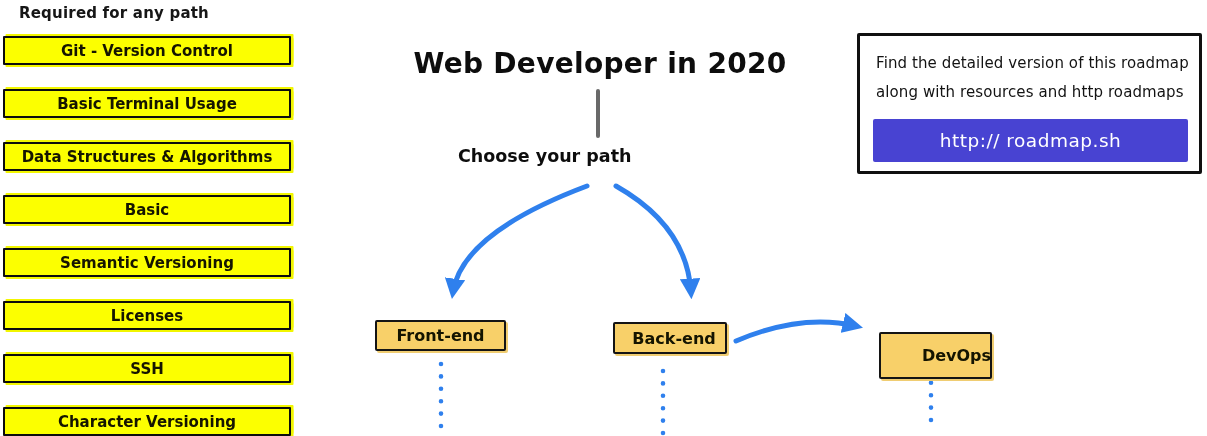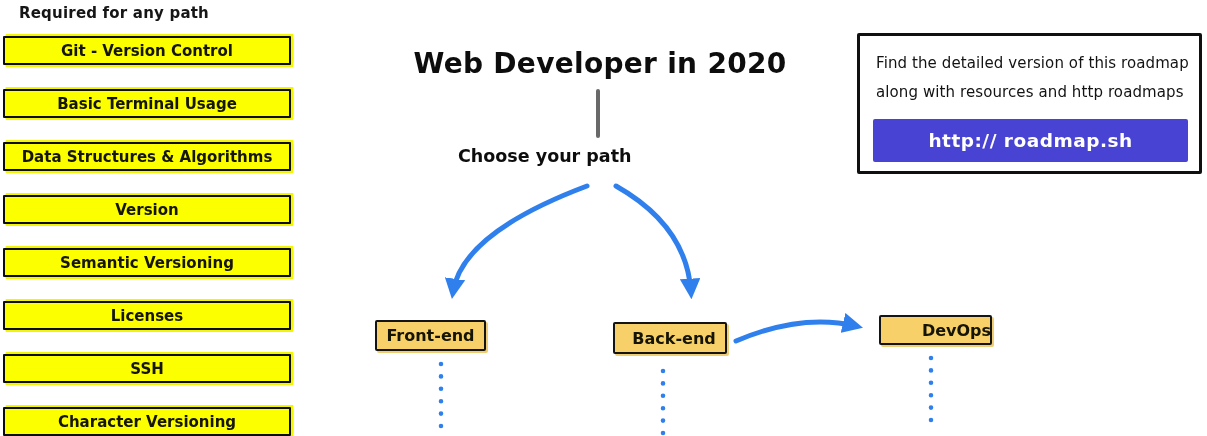--- a/index.html
+++ b/index.html
@@ -32,51 +32,51 @@
     position:absolute;left:458px;top:146px;width:300px;text-align:left;
     font-size:17.5px;font-weight:bold;color:#0d0d0d;
   }
   .overlay{position:absolute;left:0;top:0;width:1207px;height:436px;pointer-events:none;}
   .pathbox{
     position:absolute;background:#f8d069;border:2.5px solid #141414;border-radius:2px;
     box-shadow:2px 2px 0 0 #f0cd72;
     display:flex;align-items:center;justify-content:center;
     font-size:16px;font-weight:bold;color:#141400;box-sizing:border-box;cursor:pointer;
   }
-  .pathbox.frontend{left:375px;top:320px;width:111px;height:31px;}
+  .pathbox.frontend{left:375px;top:320px;width:131px;height:31px;}
   .pathbox.backend{left:613px;top:322px;width:114px;height:32px;padding-left:8px;}
-  .pathbox.devops{left:879px;top:315px;width:113px;height:30px;padding-left:42px;}
+  .pathbox.devops{left:879px;top:332px;width:113px;height:47px;padding-left:42px;}
   
   .infobox{
     position:absolute;left:857px;top:33px;width:345px;height:141px;
     background:#fff;border:3px solid #101010;border-radius:2px;box-sizing:border-box;
   }
   .info-line{
     margin:0 16px;font-size:15px;line-height:28.5px;color:#131313;
     white-space:nowrap;letter-spacing:.1px;text-align:center;
   }
   .info-line.first{margin-top:13px;}
   .url-button{
     position:absolute;left:13px;top:83px;width:315px;height:43px;
     background:#4843d2;color:#ffffff;border-radius:2px;
     display:flex;align-items:center;justify-content:center;
-    font-size:18.5px;font-weight:bold;letter-spacing:.5px;cursor:pointer;
+    font-size:18.5px;font-weight:normal;letter-spacing:.5px;cursor:pointer;
   }
 </style>
 </head>
 <body>
 
 <div class="canvas">
 
   <div class="left-panel">
     <div class="panel-heading">Required for any path</div>
     <div class="ybox">Git - Version Control</div>
     <div class="ybox">Basic Terminal Usage</div>
     <div class="ybox">Data Structures &amp; Algorithms</div>
-    <div class="ybox">Version</div>
+    <div class="ybox">Basic</div>
     <div class="ybox">Semantic Versioning</div>
     <div class="ybox">Licenses</div>
     <div class="ybox">SSH</div>
     <div class="ybox">Character Versioning</div>
   </div>
 
   <div class="title">Web Developer in 2020</div>
   <div class="vline"></div>
   <div class="choose-label">Choose your path</div>
 

